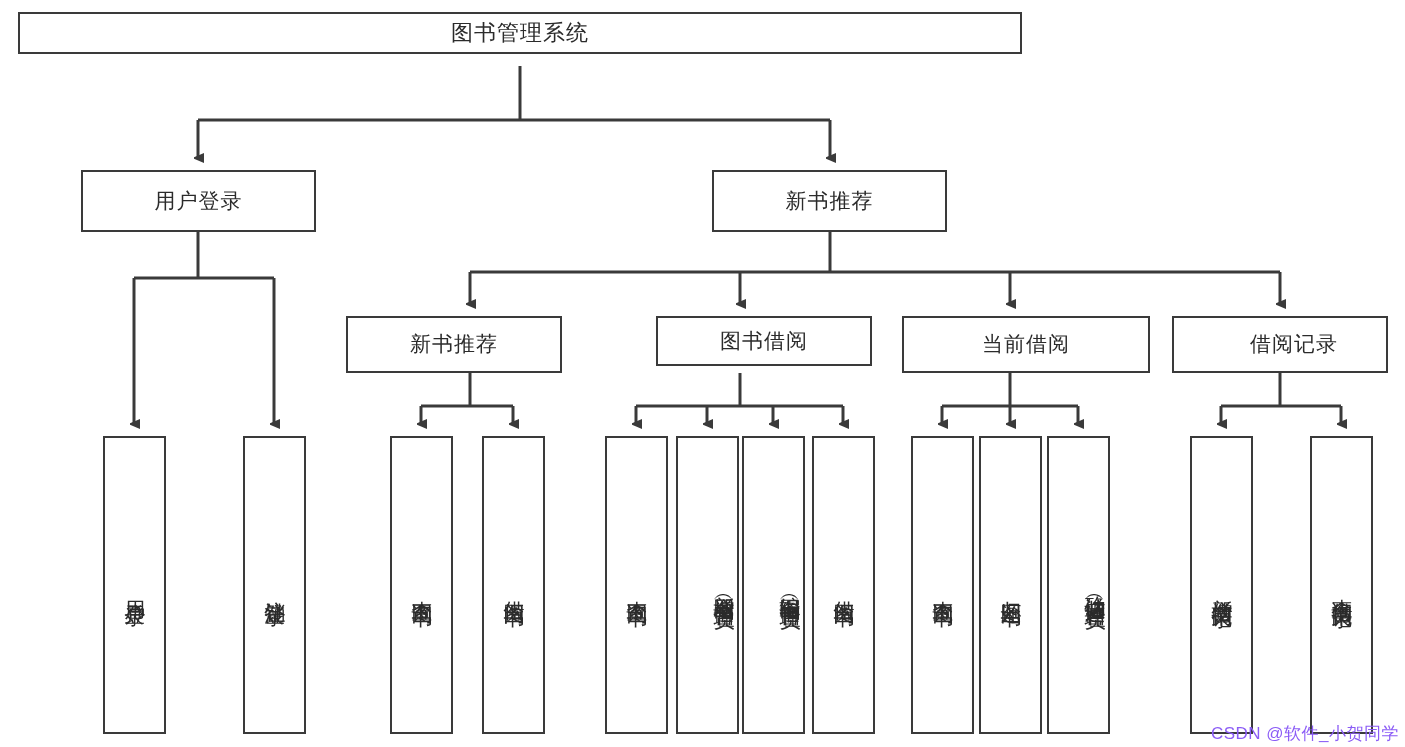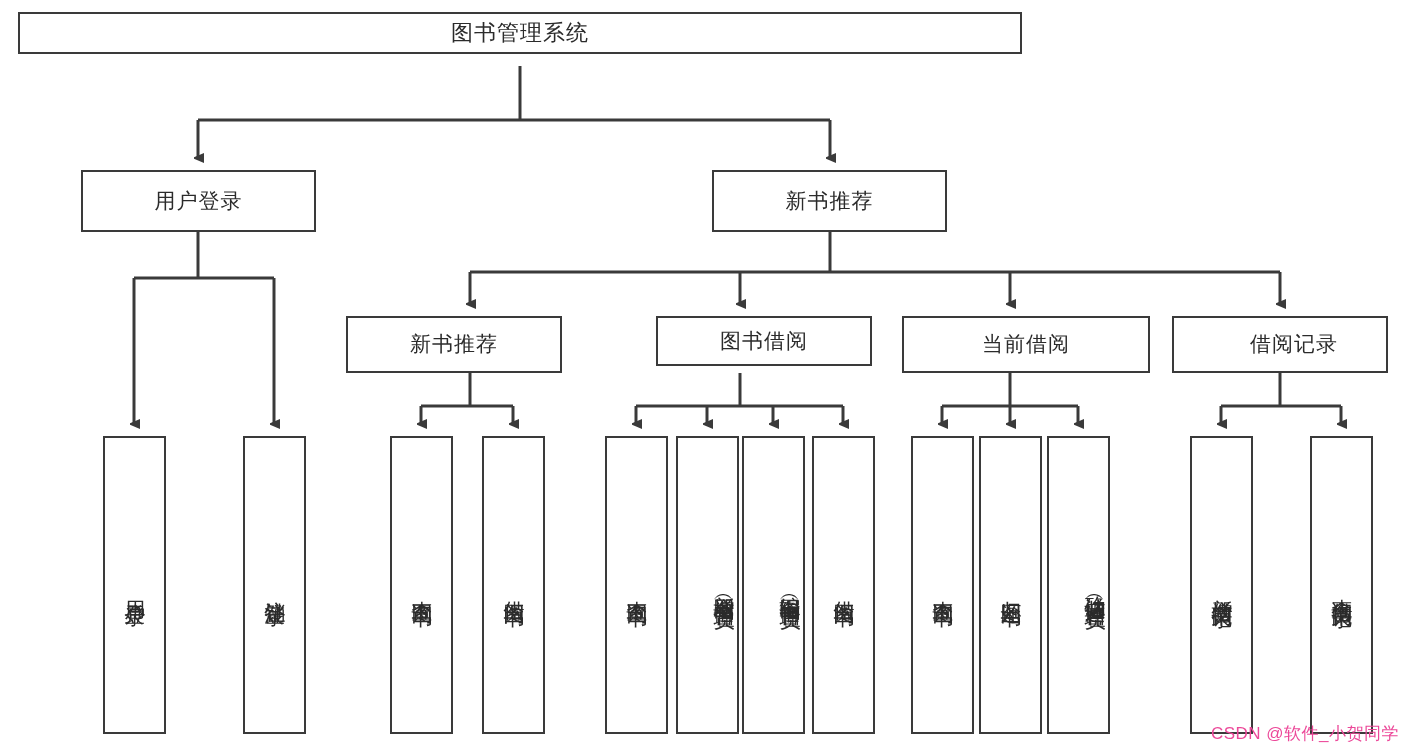--- a/index.html
+++ b/index.html
@@ -60,21 +60,21 @@
     white-space: pre-line;
   }
   #root-node {
     font-size: 22px;
   }
   .watermark {
     position: absolute;
     right: 6px;
     bottom: 2px;
     font-size: 17px;
-    color: #ec4899;
+    color: #8b5cf6;
     letter-spacing: 0.5px;
     white-space: nowrap;
   }
 </style>
 </head>
 <body>
 
 <div id="canvas">
 
   <svg class="wires" viewBox="0 0 1405 747" xmlns="http://www.w3.org/2000/svg">

